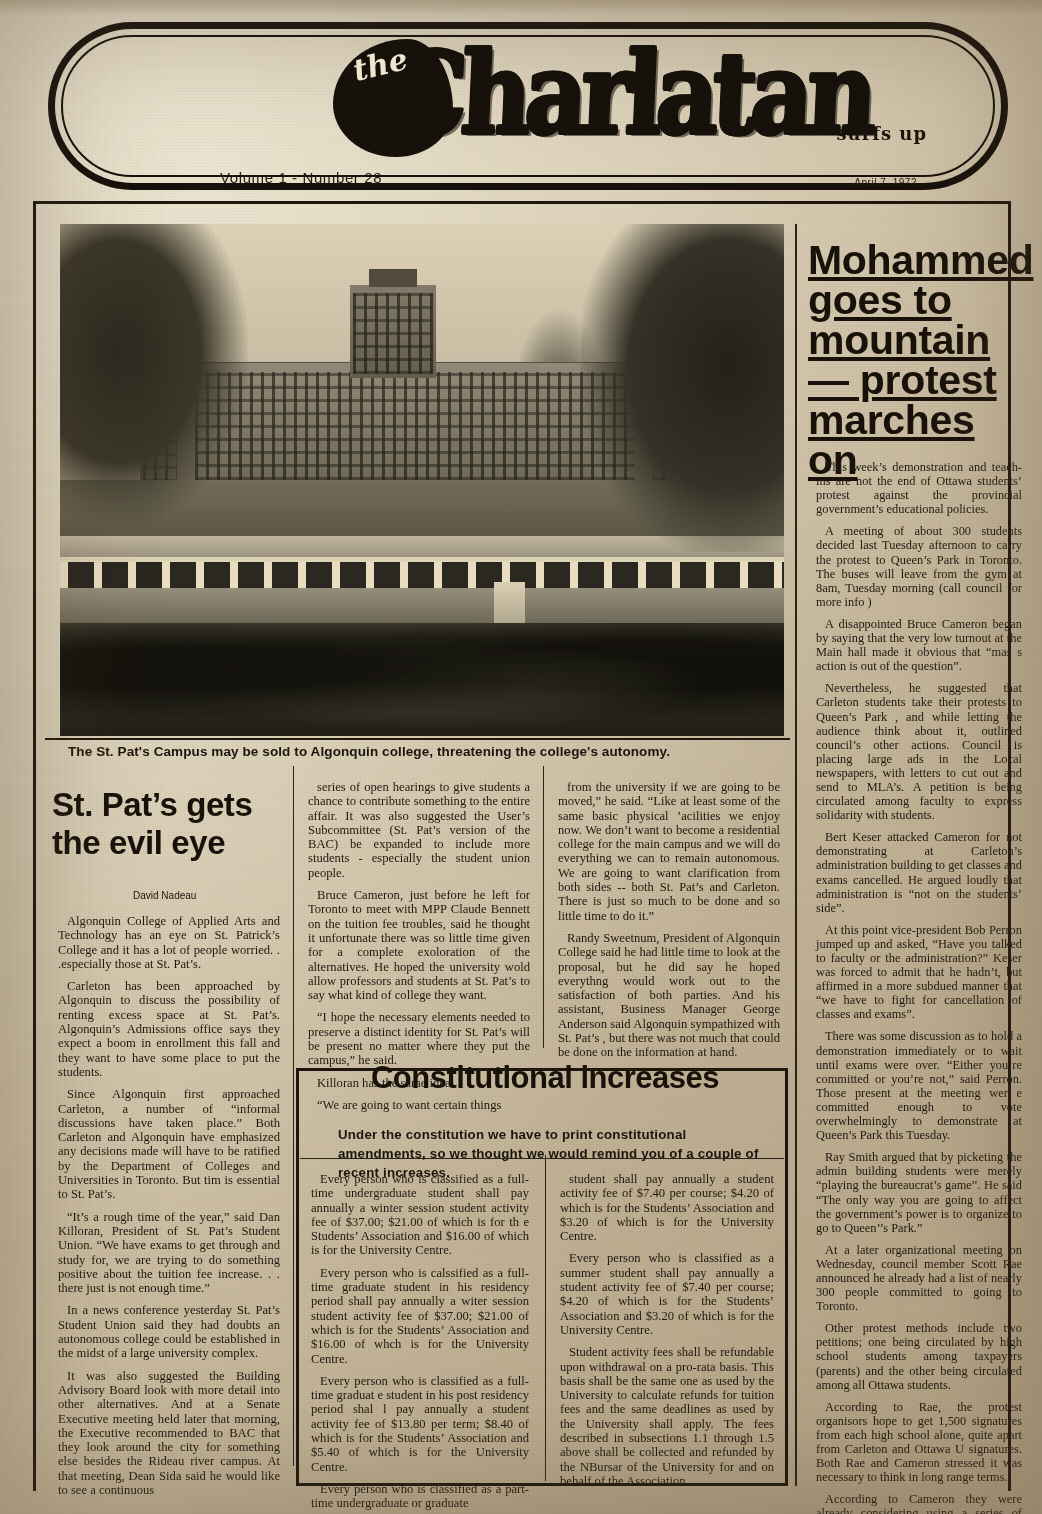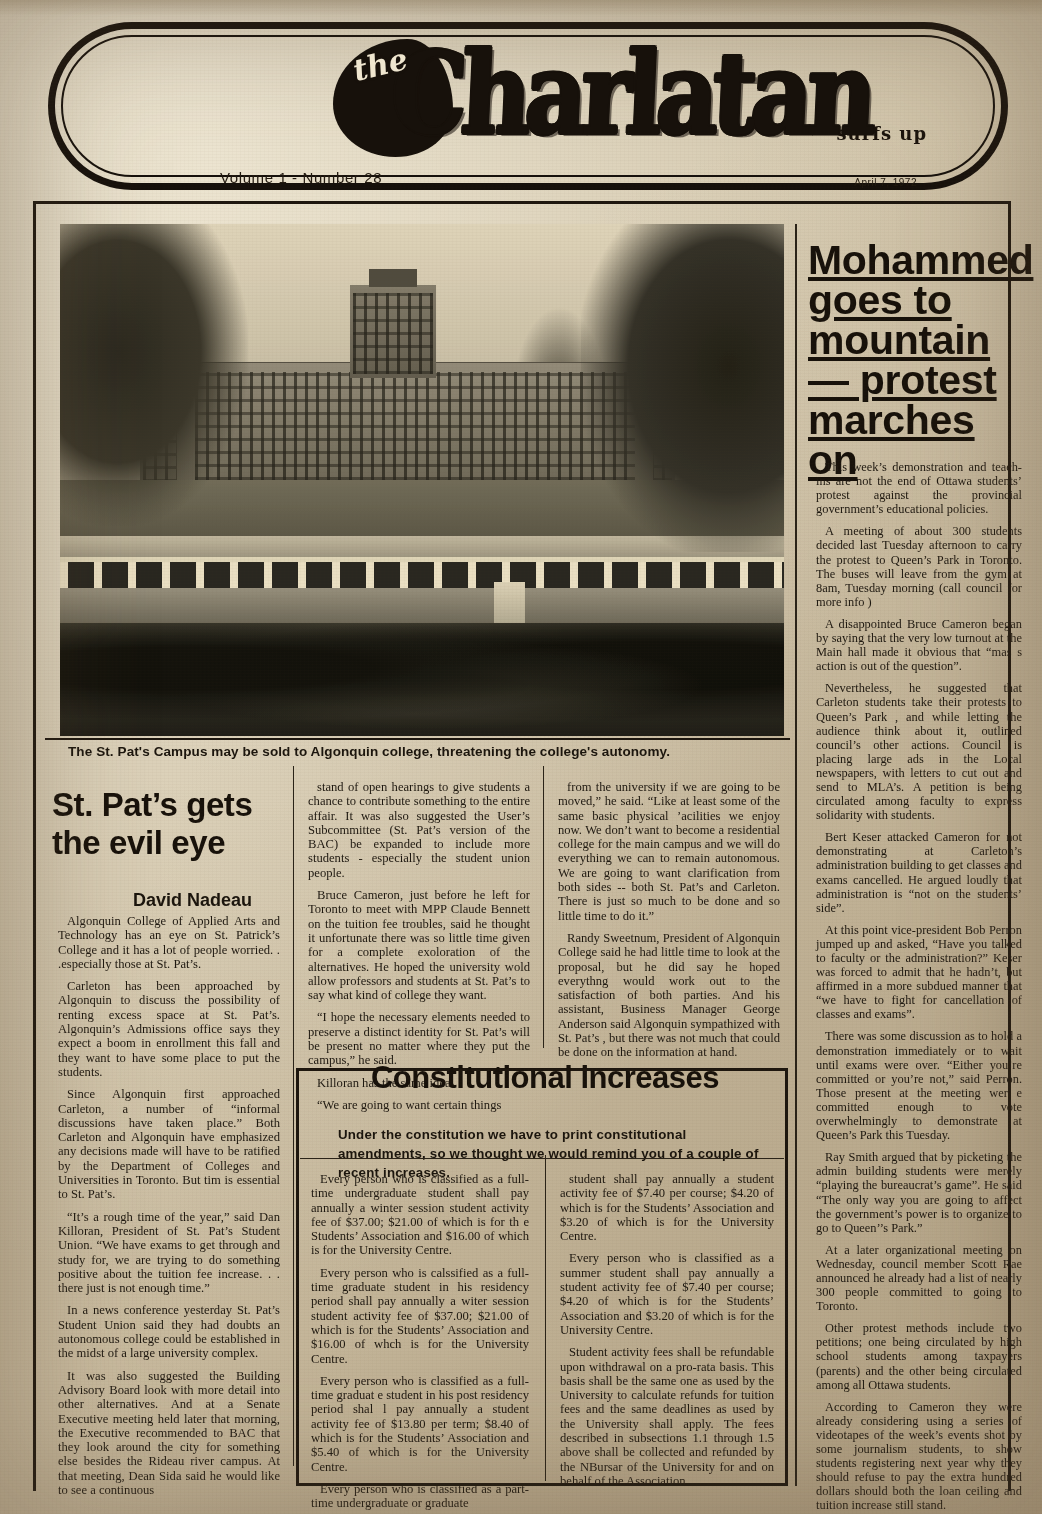--- a/index.html
+++ b/index.html
@@ -291,22 +291,22 @@
     font-size: 33px;
     line-height: 38px;
     letter-spacing: -0.4px;
   }
   #byline {
     position: absolute;
     left: 133px;
     top: 890px;
     width: 155px;
     font-family: "Liberation Sans", sans-serif;
-    font-weight: 700;
-    font-size: 18px;
+    font-weight: 400;
+    font-size: 10px;
     color: #1b150d;
   }
 
   #hl-mohammed {
     position: absolute;
     left: 808px;
     top: 240px;
     width: 215px;
     font-size: 41px;
     line-height: 40px;
@@ -455,21 +455,21 @@
 
   <div class="col" id="c-left">
       <p>Algonquin College of Applied Arts and Technology has an eye on St. Patrick’s College and it has a lot of people worried. . .especially those at St. Pat’s.</p>
       <p>Carleton has been approached by Algonquin  to discuss the possibility of renting excess space at St. Pat’s. Algonquin’s Admissions office says they expect a boom in enrollment this fall and they want to have some place to put the students.</p>
       <p>Since Algonquin first approached Carleton, a number of “informal discussions have taken place.” Both Carleton and Algonquin have emphasized any decisions made will have to be ratified by the Department of Colleges and Universities in Toronto. But tim is essential to St. Pat’s.</p>
       <p>“It’s a rough time of the year,” said Dan Killoran, President of St. Pat’s Student Union. “We have exams to get through and study for, we are trying to do something positive about the tuition fee increase. . . there just is not enough time.”</p>
       <p>In a news conference yesterday St. Pat’s Student Union said they had doubts an autonomous college could be established in the midst of a large university complex.</p>
       <p>It was also suggested the Building Advisory Board look with more detail into other alternatives. And at a Senate Executive meeting held later that morning, the Executive recommended to BAC that they look around the city for something else besides the Rideau river campus. At that meeting, Dean Sida said he would like to see a continuous</p>
     </div>
   <div class="col" id="c-mid">
-      <p>stand of open hearings to give students a chance to contribute something to the entire affair. It was also suggested the User’s Subcommittee (St. Pat’s version of the BAC) be expanded to include more students - especially the student union people.</p>
+      <p>series of open hearings to give students a chance to contribute something to the entire affair. It was also suggested the User’s Subcommittee (St. Pat’s version of the BAC) be expanded to include more students - especially the student union people.</p>
       <p>Bruce Cameron, just before he left for Toronto to meet with MPP Claude Bennett on the tuition fee troubles, said he thought it unfortunate there was so little time given for a complete exoloration of the alternatives. He hoped the university wold allow professors and students at St. Pat’s to say what kind of college they want.</p>
       <p>“I hope the necessary elements needed to preserve a distinct identity for St. Pat’s will be present no matter where they put the campus,” he said.</p>
       <p>Killoran has the same idea.</p>
       <p>“We are going to want certain things</p>
     </div>
   <div class="col" id="c-right">
       <p>from the university if we are going to be moved,” he said. “Like at least some of the same basic physical ’acilities we enjoy now. We don’t  want to become a residential college for the main campus and we will do everything we can to remain autonomous. We are going to want clarification from both sides -- both St. Pat’s and Carleton. There is just so much to be done and so little time to do it.”</p>
       <p>Randy Sweetnum, President of Algonquin College said he had little time to look at the proposal, but he did say he hoped everythng would work out to the satisfaction of both parties. And his assistant, Business Manager George Anderson said Algonquin sympathized with St. Pat’s , but there was not much that could be done on the information at hand.</p>
     </div>
 
@@ -478,20 +478,21 @@
       <p>This week’s demonstration and teach-ins are not the end of Ottawa students’ protest against the provincial government’s educational policies.</p>
       <p>A meeting of about 300 students decided last Tuesday afternoon to carry the protest to Queen’s Park in Toronto. The buses will leave from the gym  at 8am, Tuesday morning (call council for more info )</p>
       <p>A disappointed Bruce Cameron began by saying that the very low turnout at the Main hall made it obvious that “mas s action is out of the question”.</p>
       <p>Nevertheless, he suggested that Carleton students take their protests to Queen’s Park , and while letting the audience think about it, outlined council’s other actions. Council is placing large ads in the Local newspapers, with letters to cut out and send to MLA’s. A petition is being circulated among faculty to express solidarity with students.</p>
       <p>Bert Keser attacked Cameron for not demonstrating at Carleton’s administration building to get classes and exams cancelled. He argued loudly that administration is “not on the students’ side”.</p>
       <p>At this point vice-president Bob Perron jumped up and asked, “Have you talked to faculty or the administration?” Keser was forced to admit that he hadn’t, but affirmed in a more subdued manner that “we have to fight for cancellation of classes and exams”.</p>
       <p>There was some discussion as to hold a demonstration immediately or to wait until exams were over. “Either you’re committed or you’re not,” said Perron. Those present at the meeting wer e committed enough to vote overwhelmingly to demonstrate at Queen’s Park this Tuesday.</p>
       <p>Ray Smith argued that by picketing the admin building students were merely “playing the bureaucrat’s game”. He said “The only way you are going to affect the government’s power is to organize to go to Queen’’s Park.”</p>
       <p>At a later organizational meeting on Wednesday, council member Scott Rae announced he already had a list of nearly 300 people committed to going to Toronto.</p>
       <p>Other protest methods include two petitions; one being circulated by high school students among taxpayers (parents) and the other being circulated among all Ottawa students.</p>
+      <p>According to Rae, the protest organisors hope to get 1,500 signatures from each high school alone, quite apart from Carleton and Ottawa U signatures. Both Rae and Cameron stressed it was necessary to think in long range terms.</p>
       <p>According   to Cameron they were already considering using a series of videotapes of the week’s events shot by some journalism students, to show students registering next year why they should refuse to pay the extra hundred dollars should both the loan ceiling and tuition increase still stand.</p>
       <p>Thought was also given to preparing printed material for the same purpose. Cameron also indicated it might become necessary to hire a full time adman or campaign organisor to “keep the ball rolling through the summer”.</p>
     </div>
 
   <div id="const-box"></div>
   <div id="const-hl">Constitutional increases</div>
   <div id="const-intro">Under the constitution we have to print constitutional amendments, so we thought we would remind you of a couple of recent increases.</div>
   <div id="const-rule"></div>
   <div class="vr" id="vr4"></div>
   <div class="col" id="const-c1">

